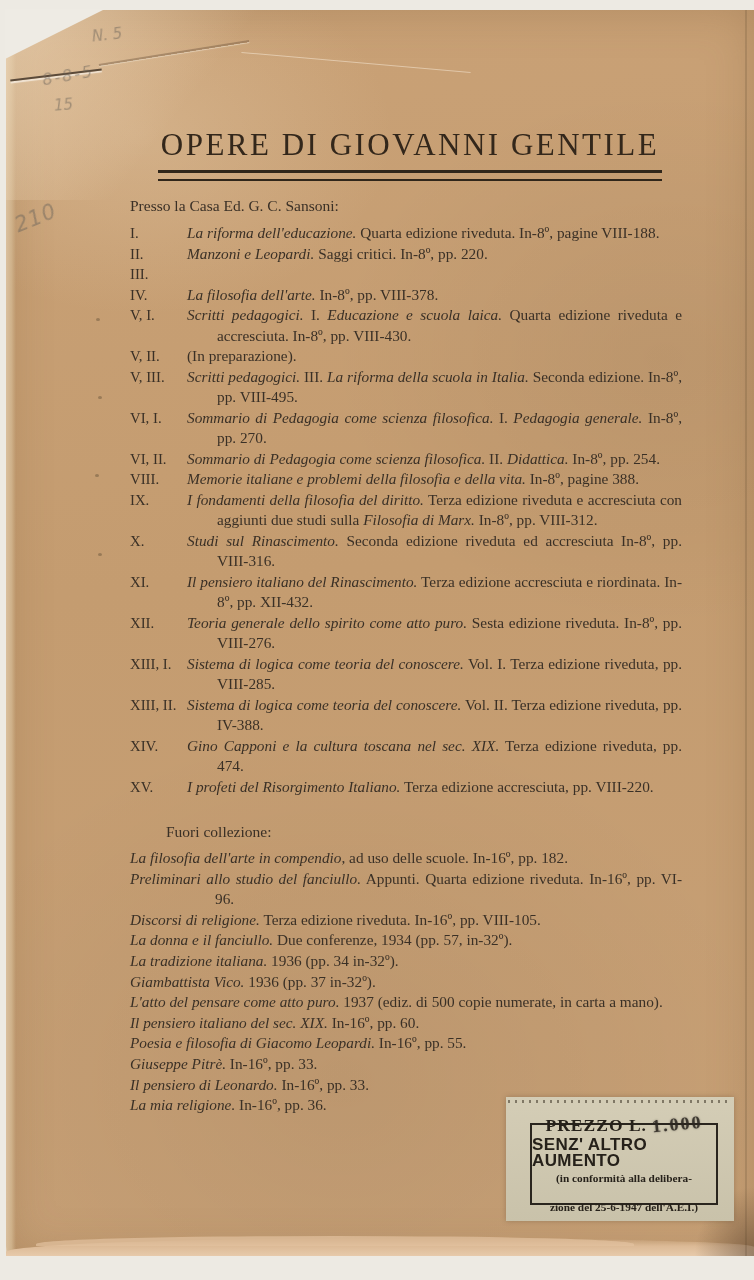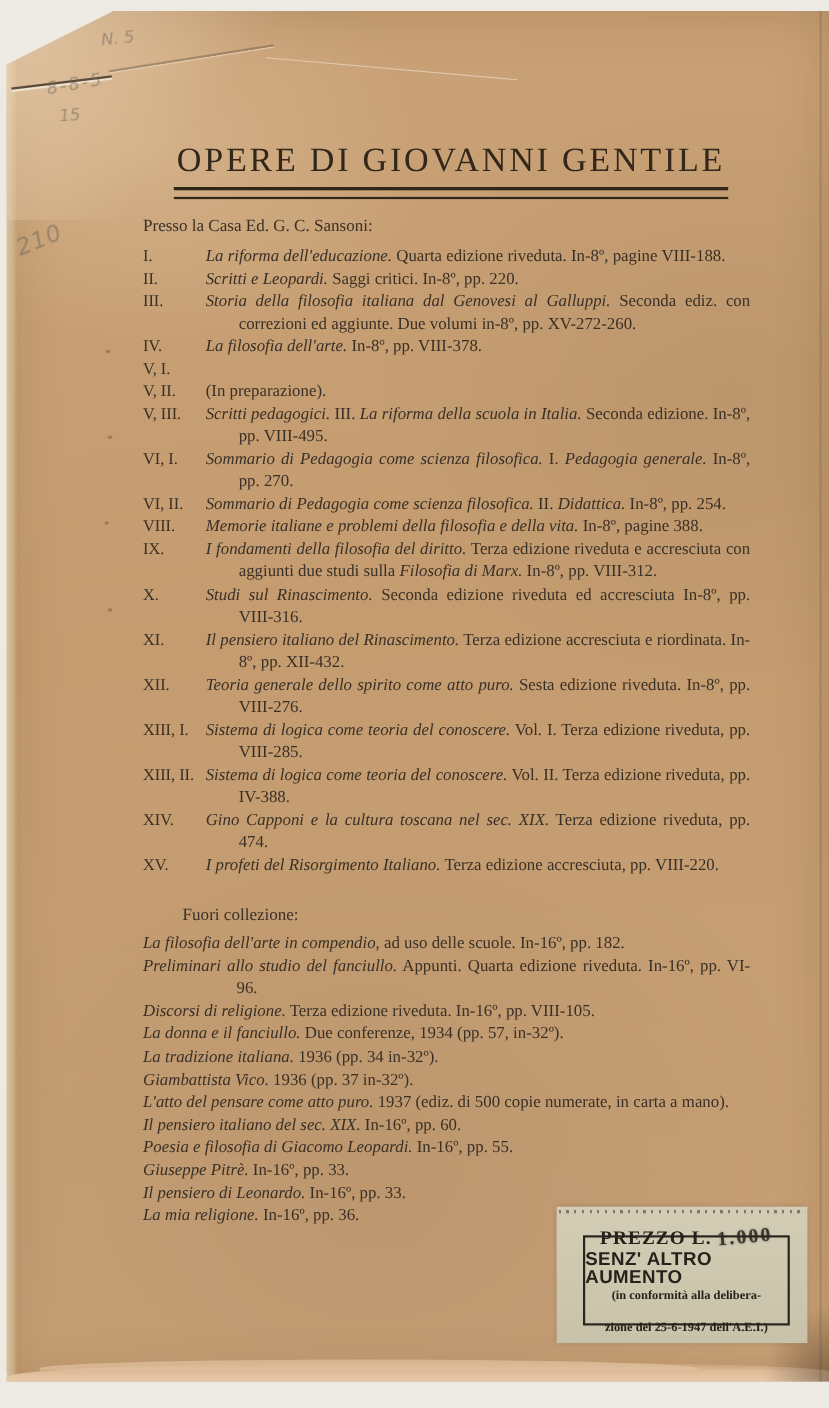--- a/index.html
+++ b/index.html
@@ -128,35 +128,35 @@
 
       <div class="works">
 
           <div class="work">
             <span class="num">I.</span>
             <span class="entry"><span class="it">La riforma dell'educazione.</span><span class="rm"> Quarta edizione riveduta. In-8º, pagine VIII-188.</span></span>
           </div>
 
           <div class="work">
             <span class="num">II.</span>
-            <span class="entry"><span class="it">Scritti e Leopardi.</span><span class="rm"> Saggi critici. In-8º, pp. 220.</span></span>
+            <span class="entry"><span class="it">Manzoni e Leopardi.</span><span class="rm"> Saggi critici. In-8º, pp. 220.</span></span>
           </div>
 
           <div class="work">
             <span class="num">III.</span>
-            <span class="entry"><span class="it">Storia della filosofia italiana dal Genovesi al Galluppi.</span><span class="rm"> Seconda ediz. con correzioni ed aggiunte. Due volumi in-8º, pp. XV-272-260.</span></span>
           </div>
 
           <div class="work">
             <span class="num">IV.</span>
             <span class="entry"><span class="it">La filosofia dell'arte.</span><span class="rm"> In-8º, pp. VIII-378.</span></span>
           </div>
 
           <div class="work">
             <span class="num">V, I.</span>
+            <span class="entry"><span class="it">Scritti pedagogici.</span><span class="rm"> I. </span><span class="it">Educazione e scuola laica.</span><span class="rm"> Quarta edizione riveduta e accresciuta. In-8º, pp. VIII-430.</span></span>
           </div>
 
           <div class="work">
             <span class="num">V, II.</span>
             <span class="entry"><span class="rm">(In preparazione).</span></span>
           </div>
 
           <div class="work">
             <span class="num">V, III.</span>
             <span class="entry"><span class="it">Scritti pedagogici.</span><span class="rm"> III. </span><span class="it">La riforma della scuola in Italia.</span><span class="rm"> Seconda edizione. In-8º, pp. VIII-495.</span></span>

